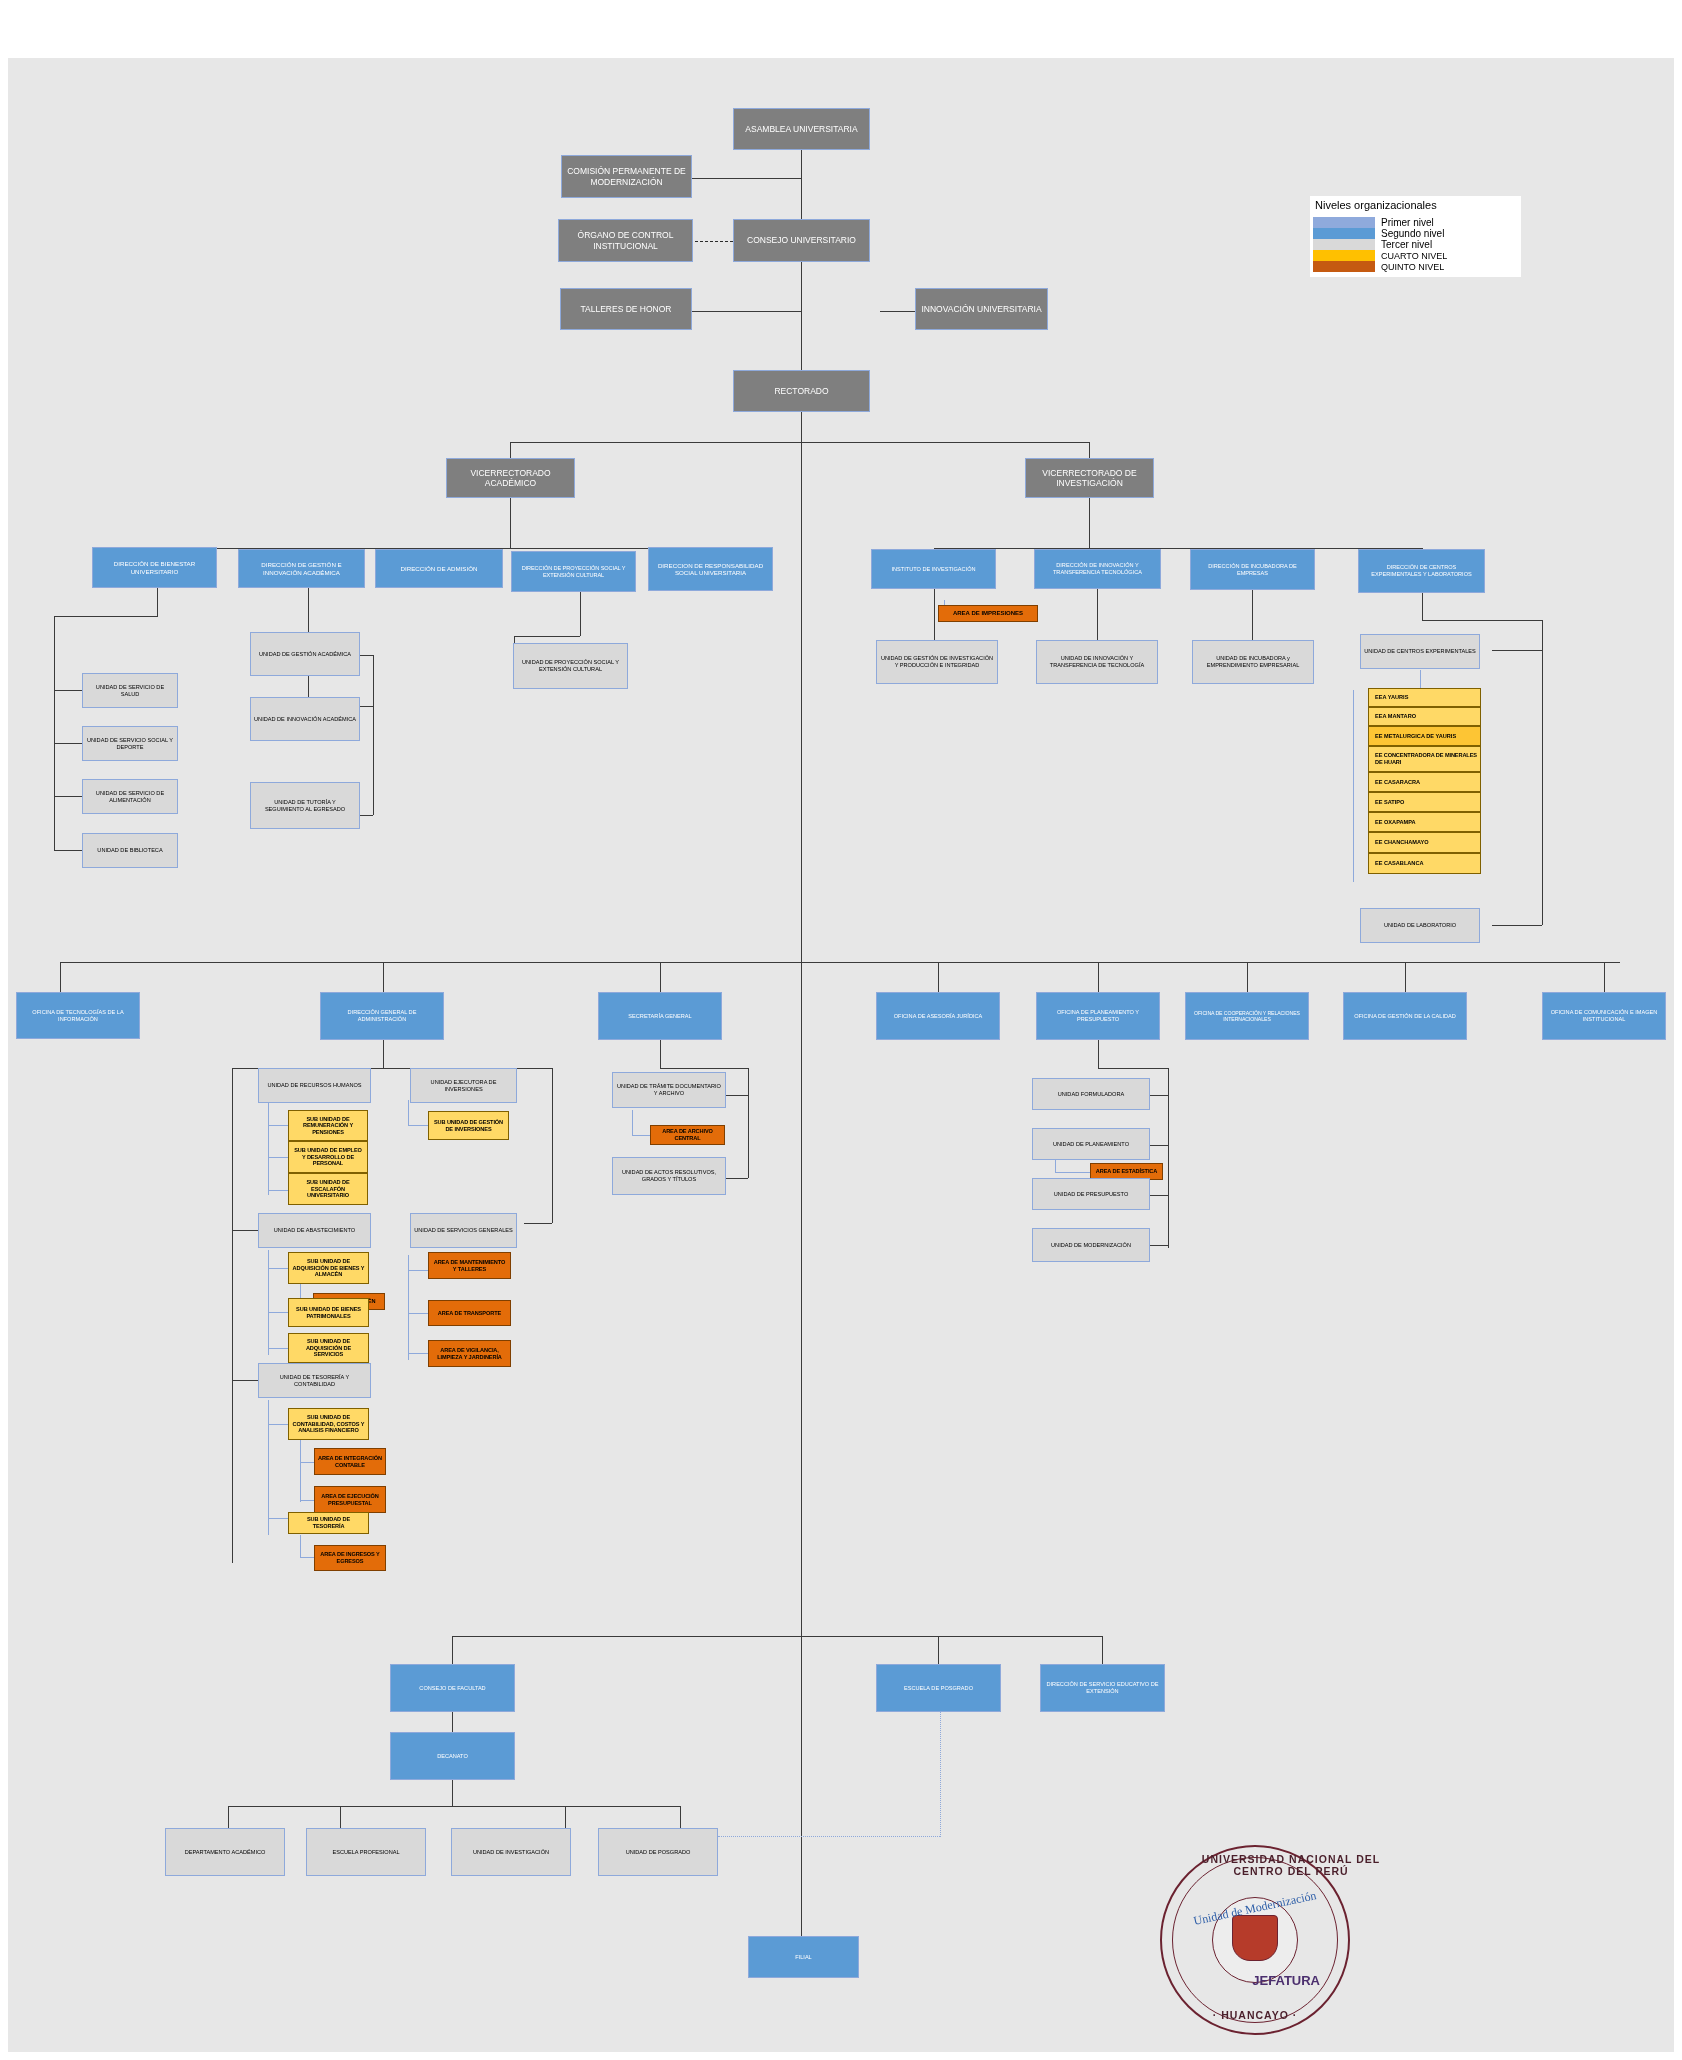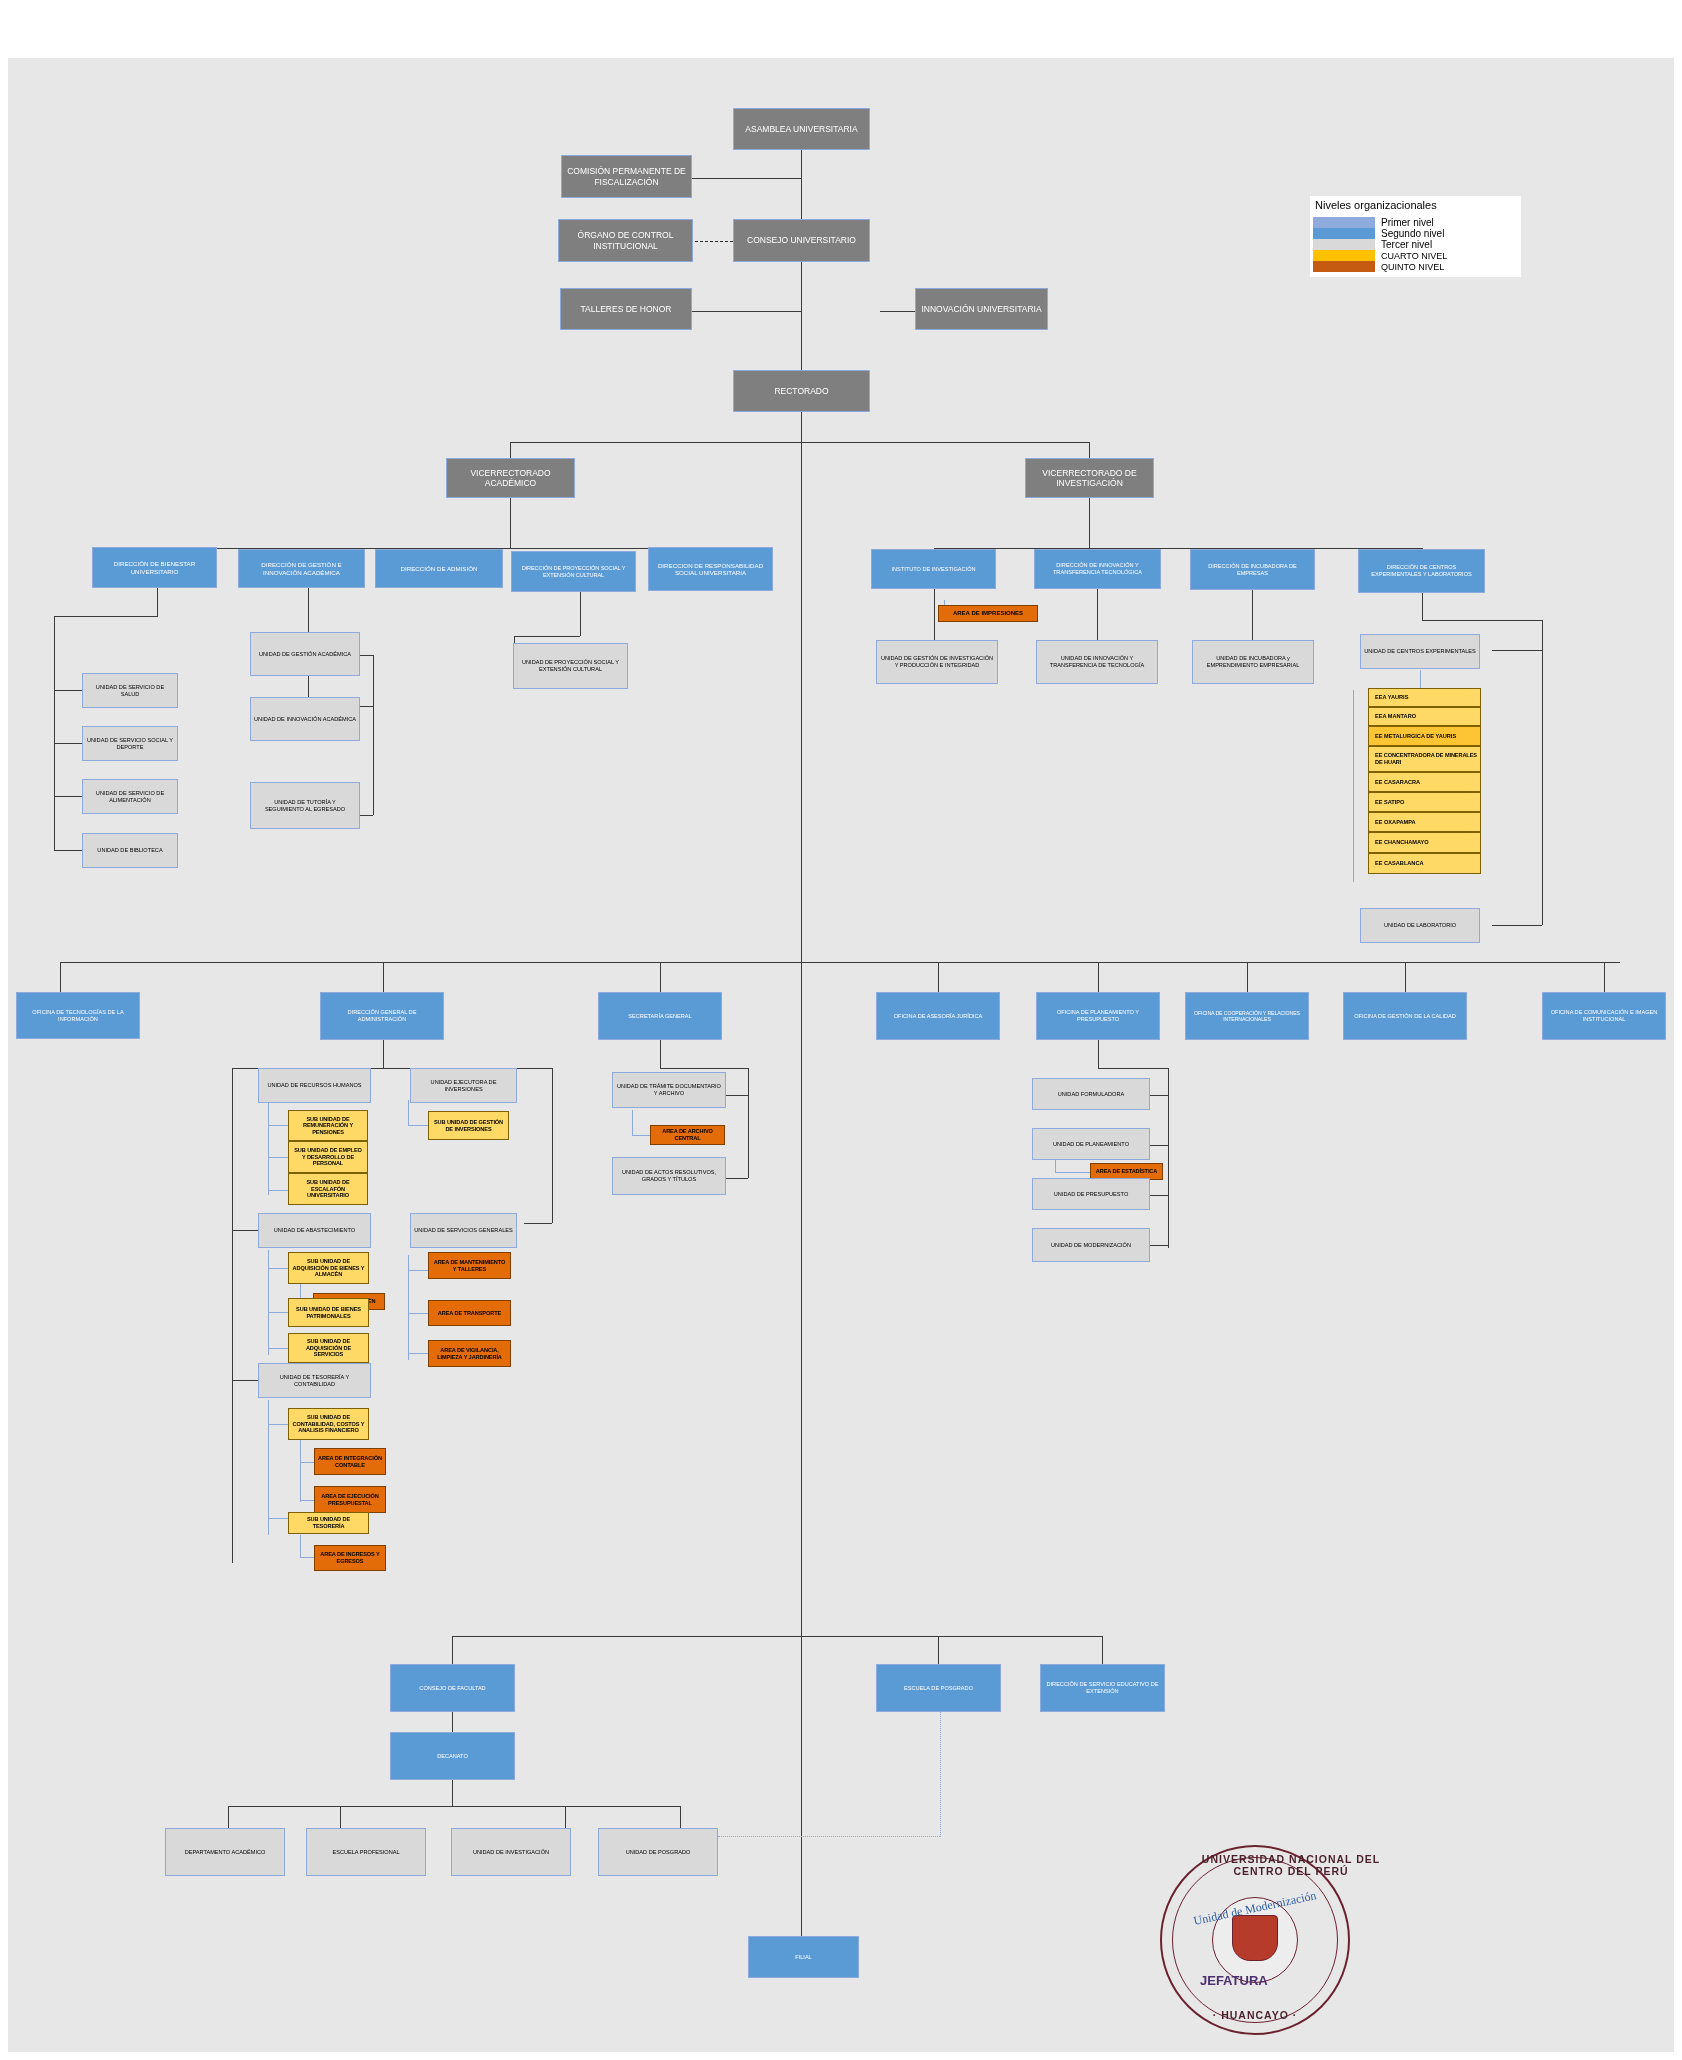--- a/index.html
+++ b/index.html
@@ -63,21 +63,21 @@
   #seal { position:absolute; left:1160px; top:1845px; width:200px; height:190px; z-index:9; }
   #seal .ring { position:absolute; left:0; top:0; width:190px; height:190px;
     border:2px solid #6b2230; border-radius:50%; }
   #seal .ring2 { position:absolute; left:12px; top:12px; width:166px; height:166px;
     border:1px solid #6b2230; border-radius:50%; }
   #seal .inner { position:absolute; left:52px; top:52px; width:86px; height:86px;
     border:1px solid #6b2230; border-radius:50%; background:rgba(255,255,255,0.25);}
   #seal .shield { position:absolute; left:72px; top:70px; width:46px; height:46px;
     background:#b63b2a; border:1px solid #6b2230; border-radius:4px 4px 18px 18px; }
   #seal .jef { position:absolute; left:40px; top:128px; width:120px;
-    text-align:left; font-size:13px; font-weight:bold; color:#4b2f6e; }
+    text-align:right; font-size:13px; font-weight:bold; color:#4b2f6e; }
   #seal .arc { position:absolute; width:190px; text-align:center;
     font-size:10.5px; font-weight:bold; color:#4a1f2b; letter-spacing:1px;}
   #seal .arcTop { top:8px;margin-left:36px; }
   #seal .arcBot { top:164px; }
   #seal .mod { position:absolute; left:2px; top:56px; width:186px;
     text-align:center; font-size:12px; color:#2f5fa8; transform:rotate(-12deg);
     font-family:"Liberation Serif", serif; }
 </style>
 </head>
 <body>
@@ -249,21 +249,21 @@
   <div class="ln lnv" style="left:228px; top:1806px; height:22px;"></div>
   <div class="ln lnv" style="left:340px; top:1806px; height:22px;"></div>
   <div class="ln lnv" style="left:565px; top:1806px; height:22px;"></div>
   <div class="ln lnv" style="left:680px; top:1806px; height:22px;"></div>
   <div class="ln lnv" style="left:801px; top:1636px; height:300px;"></div>
 
   <div class="dot-h" style="left:718px; top:1836px; width:222px;"></div>
   <div class="dot-v" style="left:940px; top:1700px; height:137px;"></div>
 
   <div class="node n1" style="left:733px; top:108px; width:137px; height:42px;">ASAMBLEA UNIVERSITARIA</div>
-  <div class="node n1" style="left:561px; top:155px; width:131px; height:43px;">COMISIÓN PERMANENTE DE FISCALIZACIÓN</div>
+  <div class="node n1" style="left:561px; top:155px; width:131px; height:43px;">COMISIÓN PERMANENTE DE MODERNIZACIÓN</div>
   <div class="node n1" style="left:558px; top:219px; width:135px; height:43px;">ÓRGANO DE CONTROL INSTITUCIONAL</div>
   <div class="node n1" style="left:733px; top:219px; width:137px; height:43px;">CONSEJO UNIVERSITARIO</div>
   <div class="node n1" style="left:560px; top:288px; width:132px; height:42px;">TALLERES DE HONOR</div>
   <div class="node n1" style="left:915px; top:288px; width:133px; height:42px;">INNOVACIÓN UNIVERSITARIA</div>
   <div class="node n1" style="left:733px; top:370px; width:137px; height:42px;">RECTORADO</div>
   <div class="node n1" style="left:446px; top:458px; width:129px; height:40px;">VICERRECTORADO ACADÉMICO</div>
   <div class="node n1" style="left:1025px; top:458px; width:129px; height:40px;">VICERRECTORADO DE INVESTIGACIÓN</div>
 
   <div class="node n2 tiny" style="left:92px; top:547px; width:125px; height:41px;">DIRECCIÓN DE BIENESTAR UNIVERSITARIO</div>
   <div class="node n2 tiny" style="left:238px; top:549px; width:127px; height:39px;">DIRECCIÓN DE GESTIÓN E INNOVACIÓN ACADÉMICA</div>

